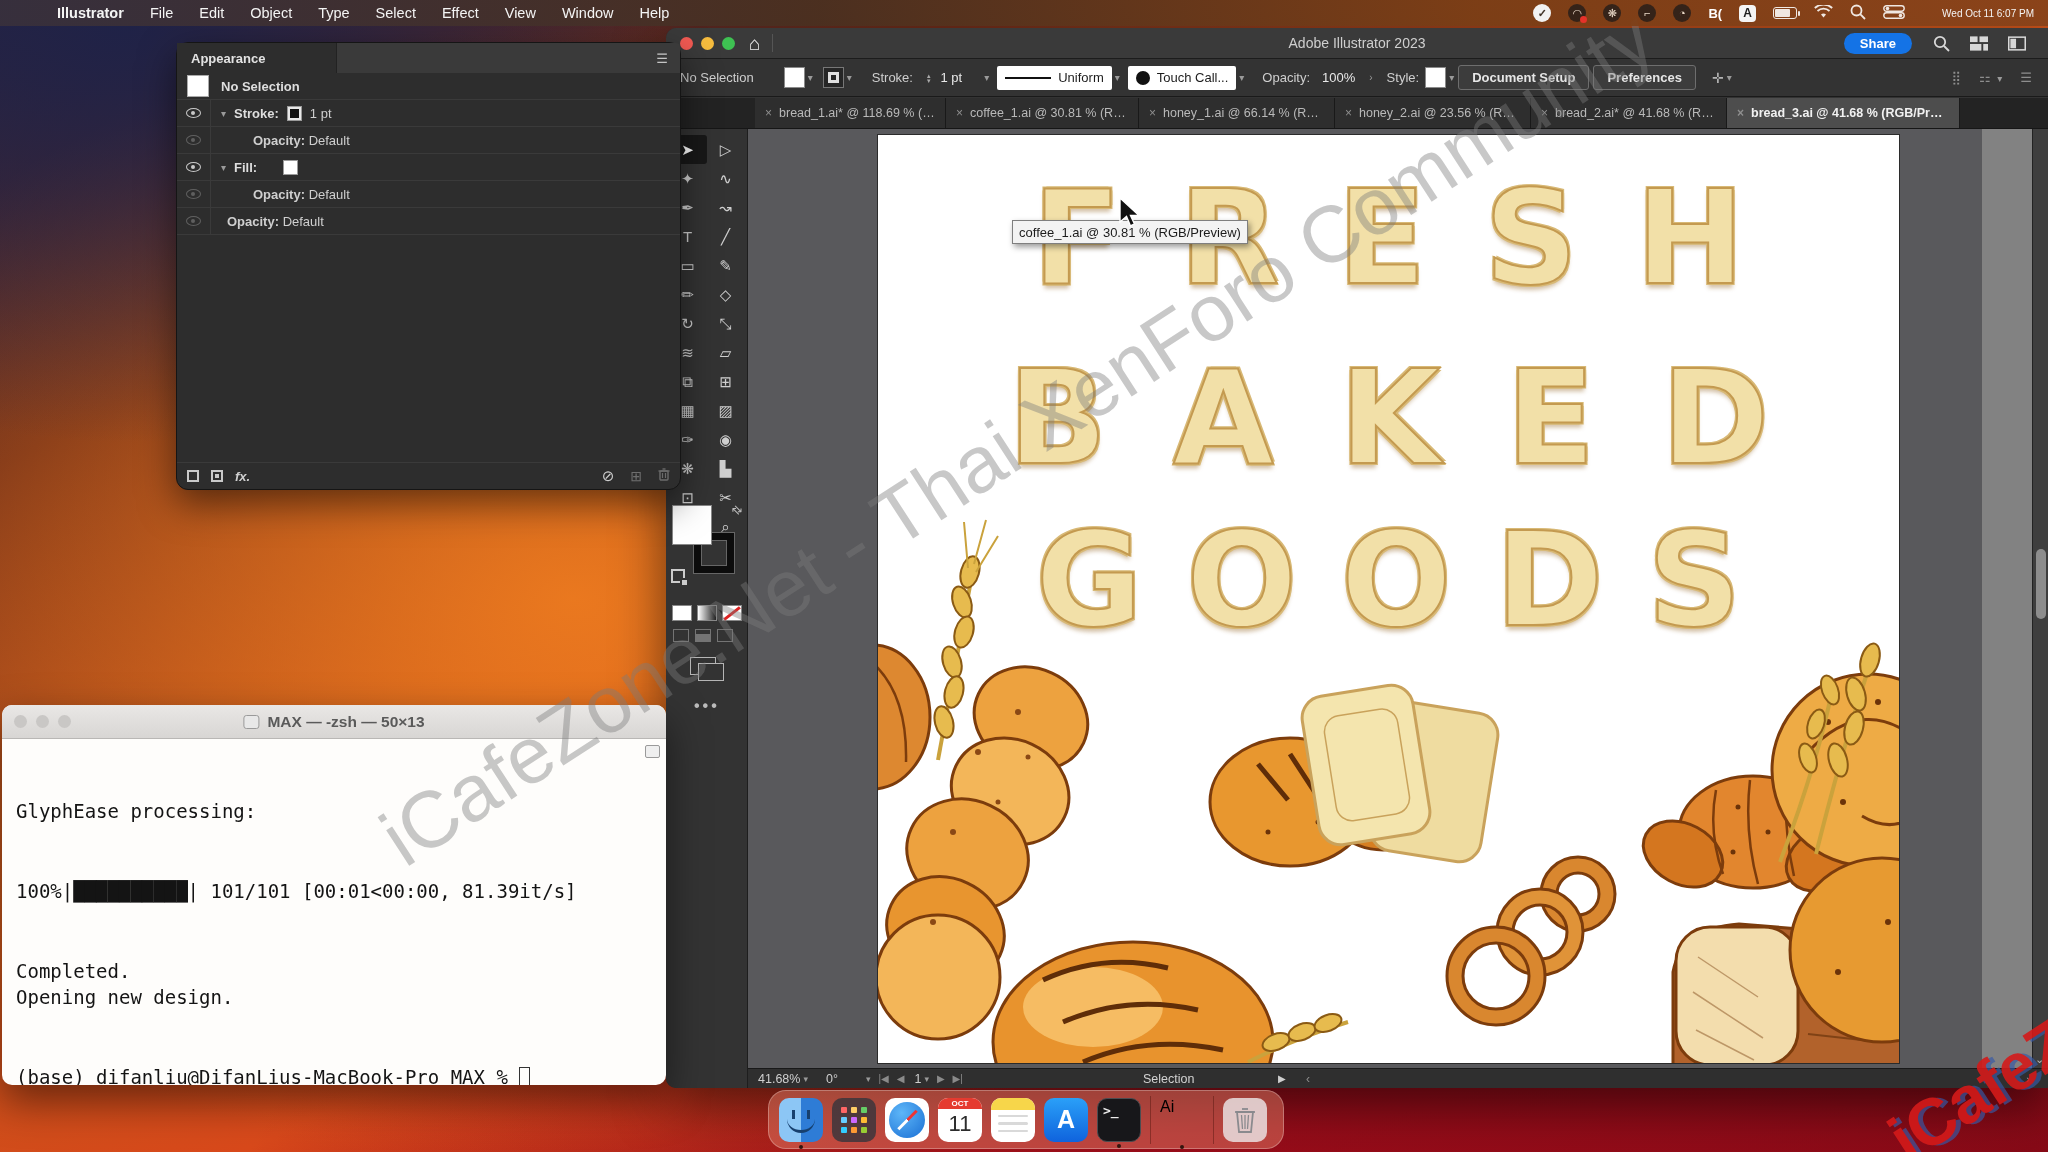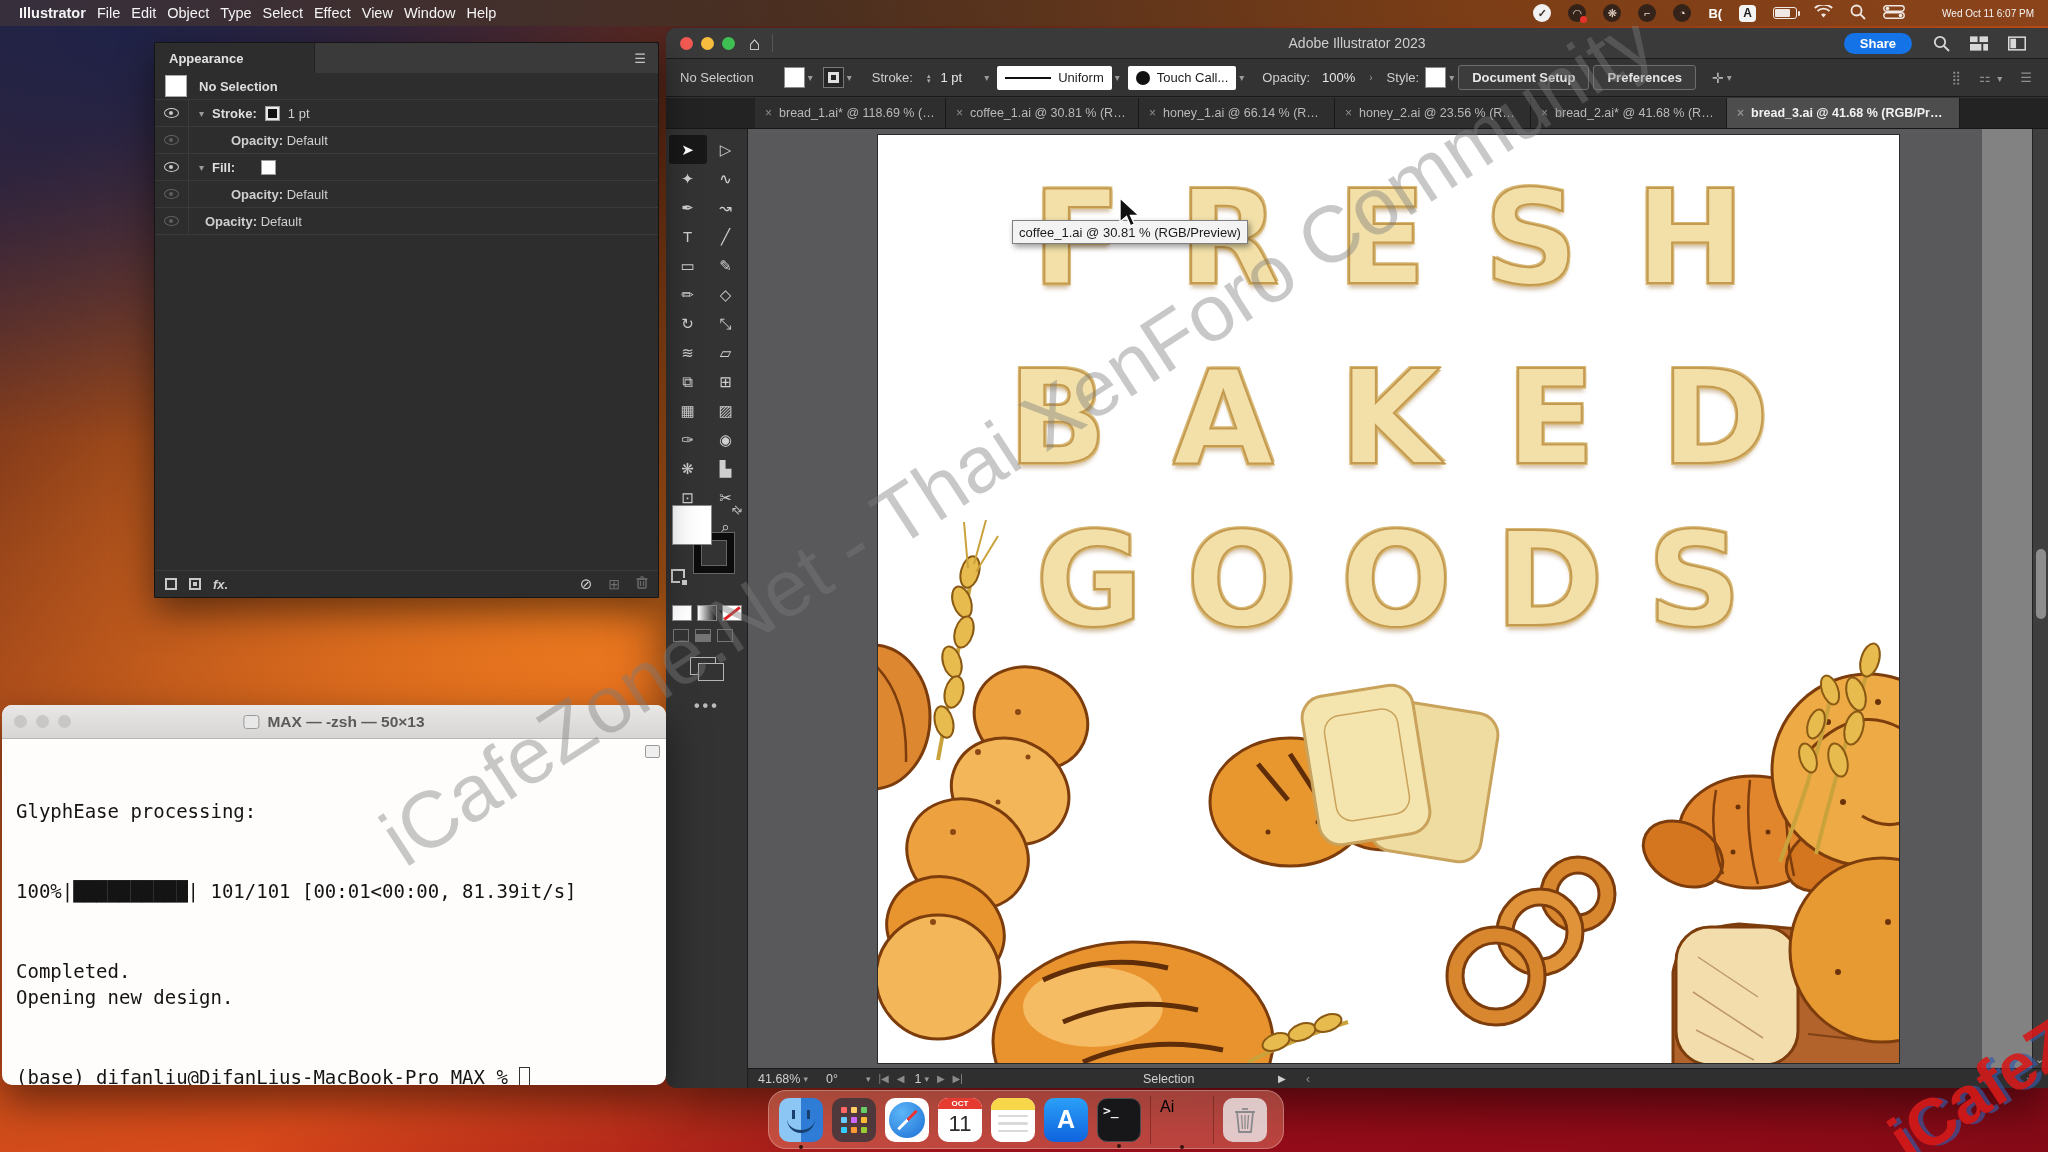--- a/index.html
+++ b/index.html
@@ -9,21 +9,21 @@
  background:
   radial-gradient(900px 700px at 6% 2%, rgba(30,34,72,.95), rgba(30,34,72,0) 60%),
   radial-gradient(1300px 900px at 28% 52%, rgba(243,128,32,.85), rgba(243,128,32,0) 64%),
   radial-gradient(1700px 1000px at 70% 115%, rgba(148,10,24,.95), rgba(148,10,24,0) 72%),
   linear-gradient(155deg,#2a2440 0%,#6a2a18 22%,#c6521a 45%,#d8491b 60%,#a2121c 80%,#7e0a16 100%);}
 
 
 #menubar{position:absolute;left:0;top:0;width:2048px;height:26px;z-index:60;display:flex;align-items:center;
  background:linear-gradient(90deg,rgba(56,48,60,.94),rgba(74,48,32,.92) 40%,rgba(122,62,22,.92) 72%,rgba(134,66,26,.92));
  color:#f4f4f4;font-size:14.5px}
-#menu-left{display:flex;align-items:center;gap:11px;padding-left:8px}
+#menu-left{display:flex;align-items:center;gap:26px;padding-left:31px}
 #menu-left .apple{font-size:15px}
 .menu-item.bold{font-weight:bold}
 #menu-right{margin-left:auto;display:flex;align-items:center;gap:17px;padding-right:14px}
 .mi{display:inline-flex;align-items:center;justify-content:center;width:18px;height:18px;border-radius:50%;font-size:11px}
 .mi-check{background:#f2f2f2;color:#42352a;font-weight:bold}
 .mi-dark{background:rgba(40,30,26,.85);color:#e9d9c8;position:relative}
 .mi .red{position:absolute;right:-1px;bottom:-1px;width:7px;height:7px;border-radius:50%;background:#e5322a}
 .mi-glyph{width:auto;height:auto;border-radius:0;font-weight:bold;font-size:13px;color:#fff}
 .mi-asq{width:17px;height:17px;border-radius:4px;background:#f4f4f4;color:#1c1c1c;font-weight:bold;font-size:12px}
 .batt{display:inline-block;position:relative;width:24px;height:12px;border:1.5px solid #f0e8e2;border-radius:3px}
@@ -112,21 +112,21 @@
 #status-hint{position:absolute;left:395px;color:#d2d2d2}
 #status-arr1{position:absolute;left:530px;color:#cfcfcf;font-size:10px}
 #status-arr2{position:absolute;left:558px;color:#8f8f8f;font-size:12px}
 #status-arr3{position:absolute;right:18px;color:#b5b5b5;font-size:11px}
 
 
 #tooltip{position:absolute;left:264px;top:91px;width:236px;height:24px;background:#f3f3f3;border:1px solid #7f7f7f;box-shadow:2px 3px 6px rgba(0,0,0,.4);color:#1c1c1c;font-size:13px;display:flex;align-items:center;justify-content:center;z-index:5}
 #cursor{position:absolute;left:370px;top:68px;z-index:6}
 
 
-#appearance{position:absolute;left:154px;top:42px;width:505px;height:556px;z-index:25;background:#2d2d2d;border:1px solid #151515;border-radius:1px;box-shadow:0 14px 36px rgba(0,0,0,.5);color:#cfcfcf;font-size:13px}
+#appearance{position:absolute;left:176px;top:42px;width:505px;height:448px;z-index:25;background:#2d2d2d;border:1px solid #151515;border-radius:12px;box-shadow:0 14px 36px rgba(0,0,0,.5);color:#cfcfcf;font-size:13px}
 #ap-header{height:30px;background:#3a3a3a;border-radius:4px 4px 0 0;display:flex;align-items:center}
 #ap-tab{width:160px;height:30px;background:#2d2d2d;display:flex;align-items:center;padding-left:14px;font-weight:bold;color:#e2e2e2;border-right:1px solid #222}
 #ap-menu{margin-left:auto;padding-right:12px;color:#c5c5c5}
 .ap-row{display:flex;align-items:center;height:27px;border-bottom:1px solid #3a3a3a;position:relative}
 .ap-eye{width:34px;display:flex;justify-content:center;align-items:center;border-right:1px solid #3a3a3a;align-self:stretch}
 .eye{display:inline-block;width:15px;height:10px;border:1.6px solid #c9c9c9;border-radius:50%;position:relative}
 .eye::after{content:"";position:absolute;left:4px;top:2px;width:4px;height:4px;border-radius:50%;background:#c9c9c9}
 .eye.dim{opacity:.32}
 .ap-ind{margin-left:10px;color:#9a9a9a;font-size:10px}
 .ap-bold{font-weight:bold;color:#dedede}

